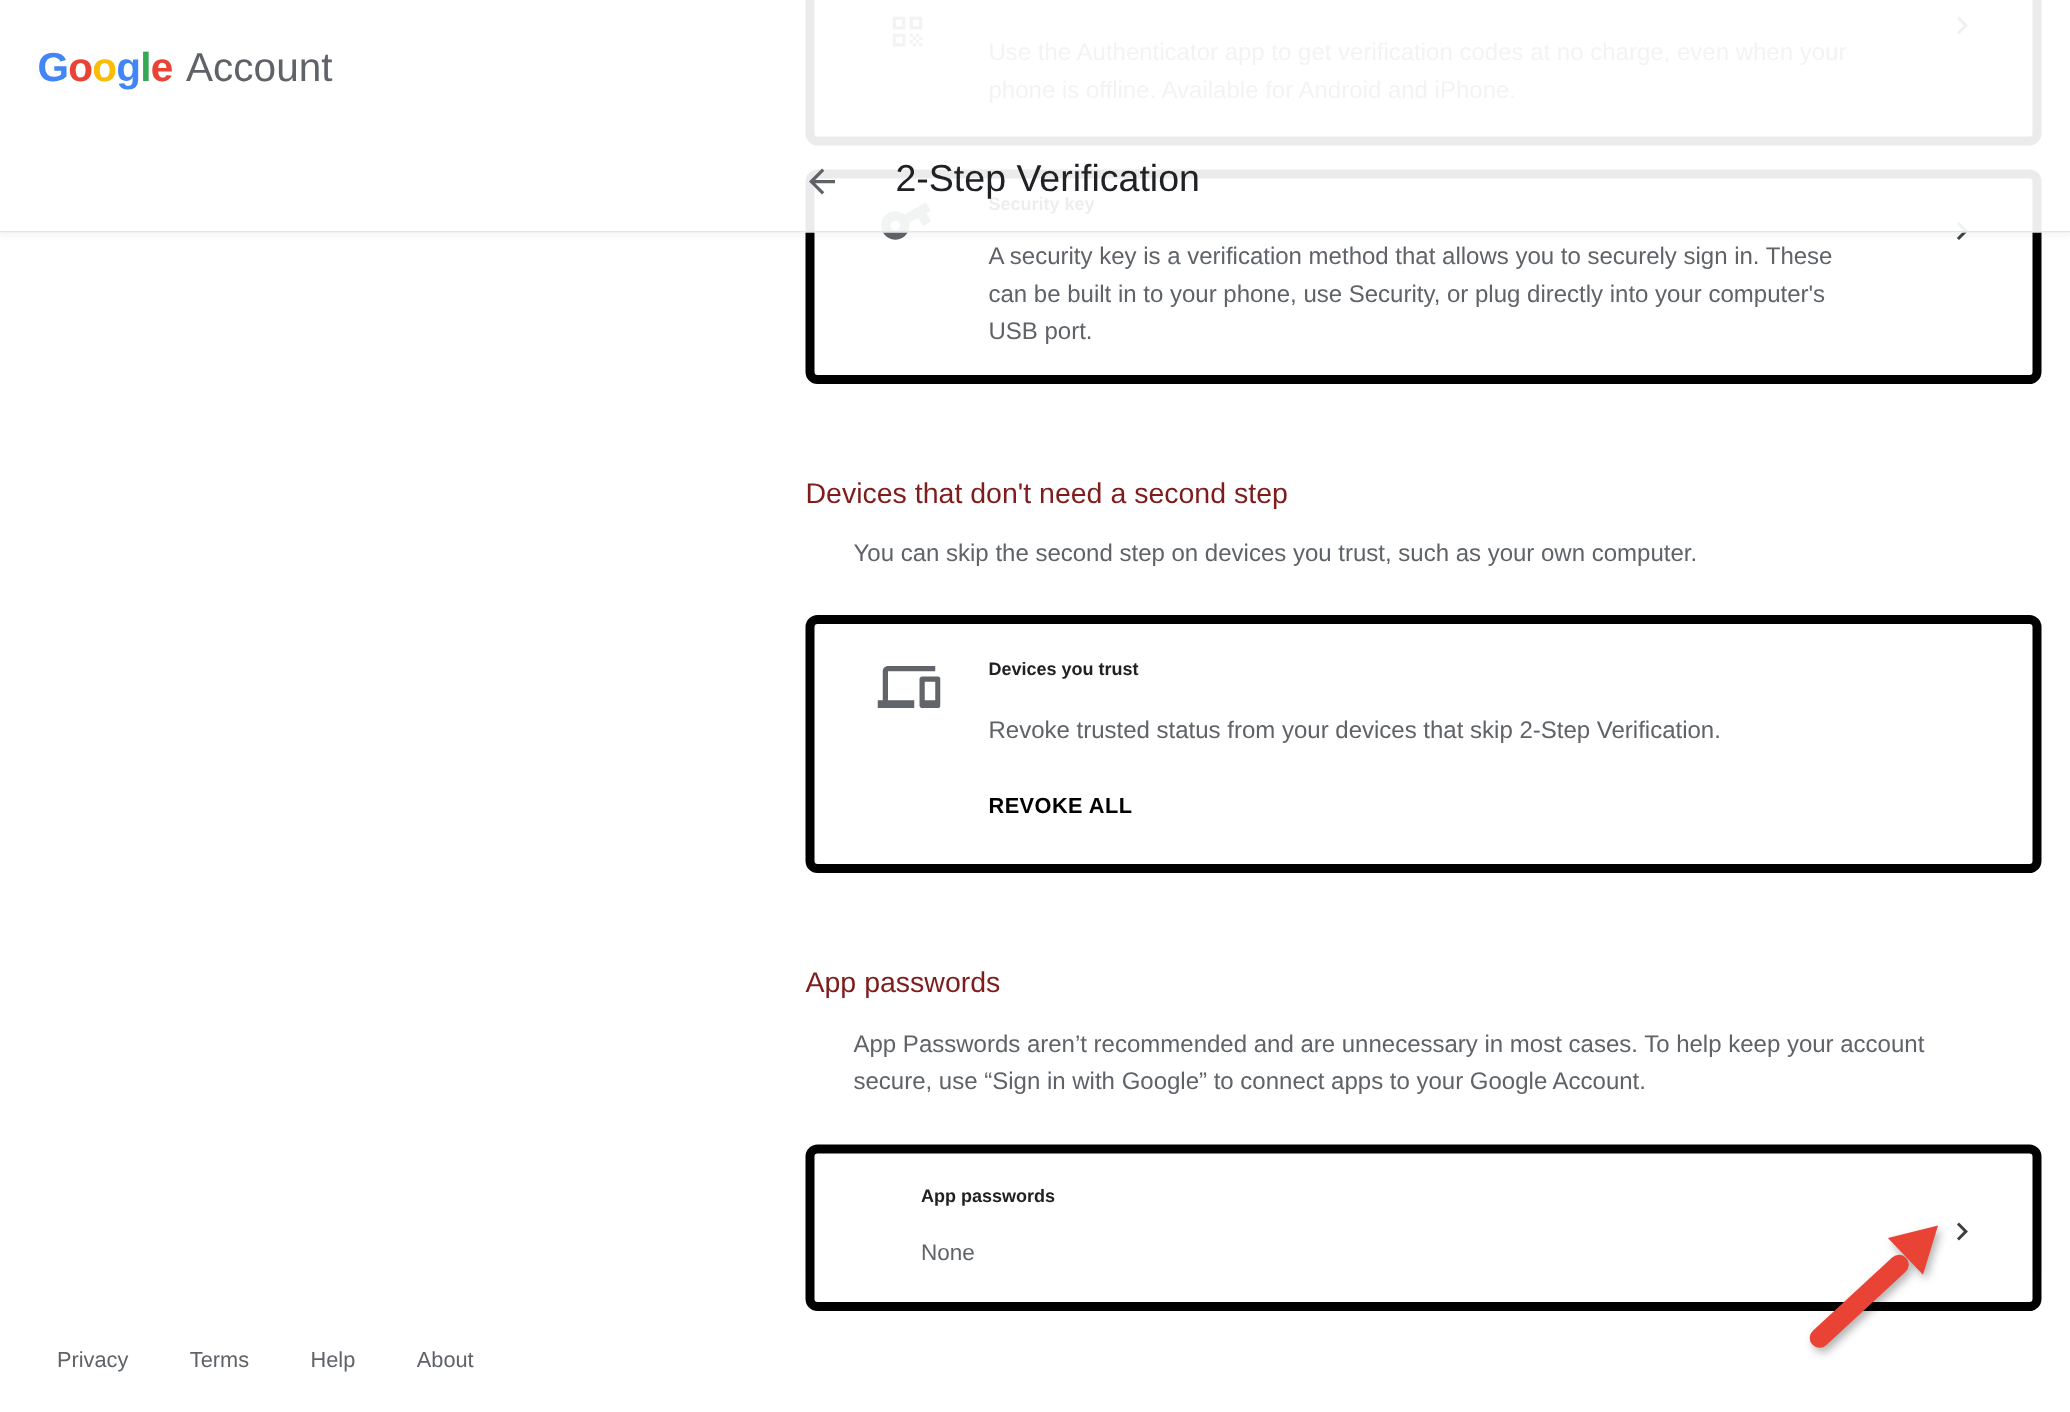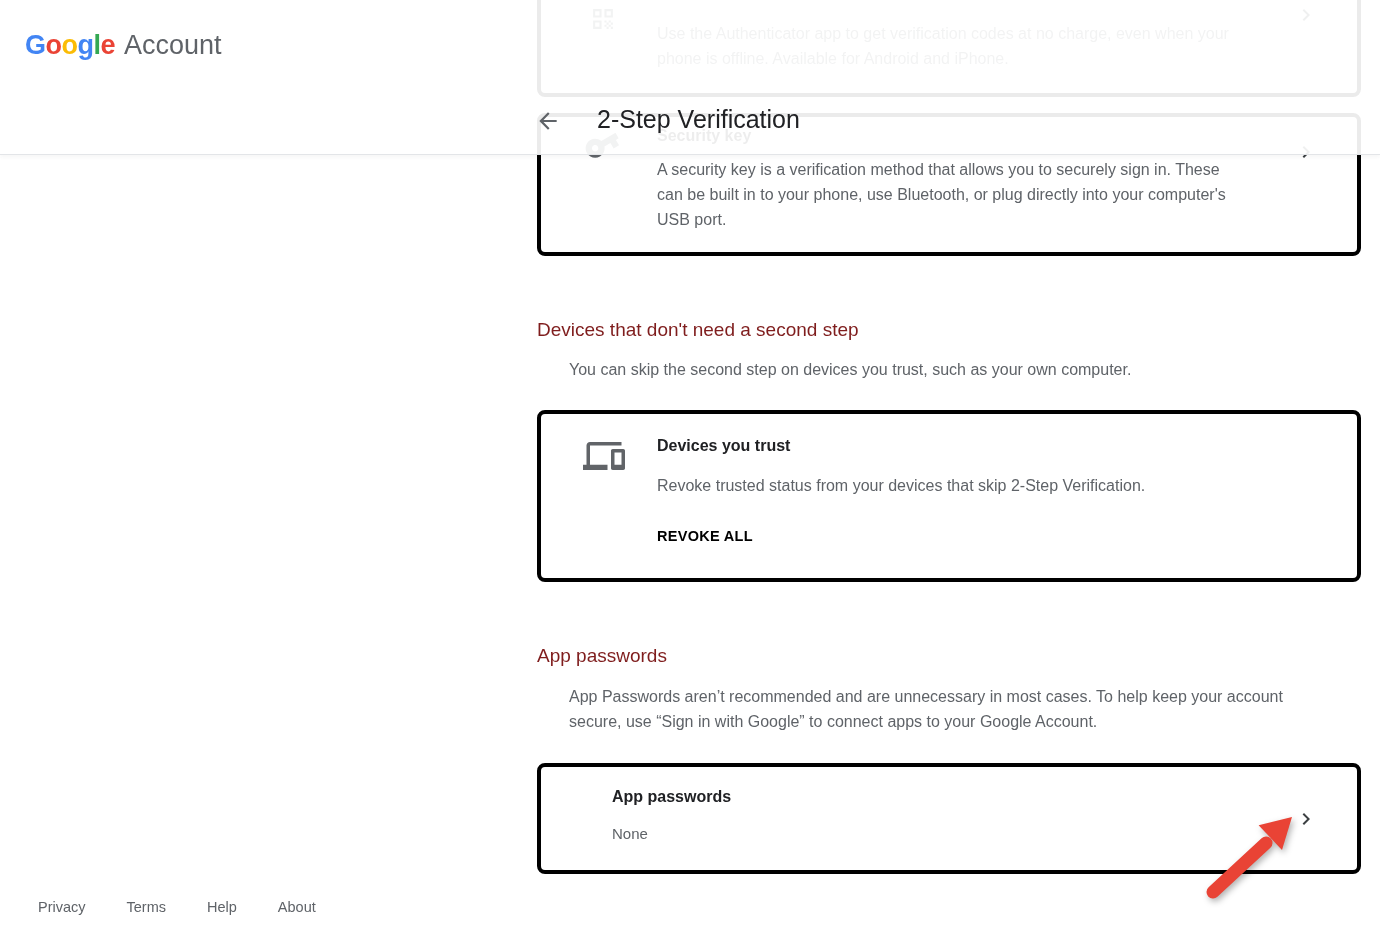--- a/index.html
+++ b/index.html
@@ -1,22 +1,22 @@
 <!DOCTYPE html>
 <html><head>
 <meta charset="utf-8">
 <style>
   * { margin:0; padding:0; box-sizing:border-box; }
   html,body { background:#fff; }
   body { font-family:"Liberation Sans", sans-serif; -webkit-font-smoothing:antialiased; }
   .page { position:relative; width:1380px; height:941px; background:#fff; overflow:hidden; }
 
   
-  .card { position:absolute; background:#fff; border:4px solid #000000; border-radius:8px; z-index:1; }
-  .card-title { position:absolute; font-size:16px; font-weight:700; color:#202124; white-space:nowrap; }
+  .card { position:absolute; background:#fff; border:6px solid #000000; border-radius:8px; z-index:1; }
+  .card-title { position:absolute; font-size:12px; font-weight:700; color:#202124; white-space:nowrap; }
   .card-desc  { position:absolute; font-size:16px; color:#5f6368; line-height:25px; }
   .card-desc div { white-space:nowrap; }
   .chevron { position:absolute; width:24px; height:24px; }
   .chevron svg { display:block; }
 
   
 
   
   .header { position:absolute; left:0; top:0; width:1380px; height:155px;
             background:rgba(255,255,255,0.92); border-bottom:1px solid #e3e5e8;
@@ -78,21 +78,21 @@
         </svg>
     </span>
     <div class="card-title" style="left:116px; top:10px;">Security key</div>
     <span class="chevron" style="left:753px; top:23px;">
       <svg width="24" height="24" viewBox="0 0 24 24" fill="#3c4043">
           <path d="M10 6 8.59 7.41 13.17 12l-4.58 4.59L10 18l6-6z"></path>
         </svg>
     </span>
     <div class="card-desc" style="left:116px; top:40px;">
       <div>A security key is a verification method that allows you to securely sign in. These</div>
-      <div>can be built in to your phone, use Bluetooth, or plug directly into your computer's</div>
+      <div>can be built in to your phone, use Security, or plug directly into your computer's</div>
       <div>USB port.</div>
     </div>
   </div>
 
   <div class="section-heading" style="left:537px; top:319px;">Devices that don't need a second step</div>
   <div class="section-desc" style="left:537px; top:357px;">
     <div>You can skip the second step on devices you trust, such as your own computer.</div>
   </div>
 
   <div class="card" style="left:537px; top:410px; width:824px; height:172px;">

